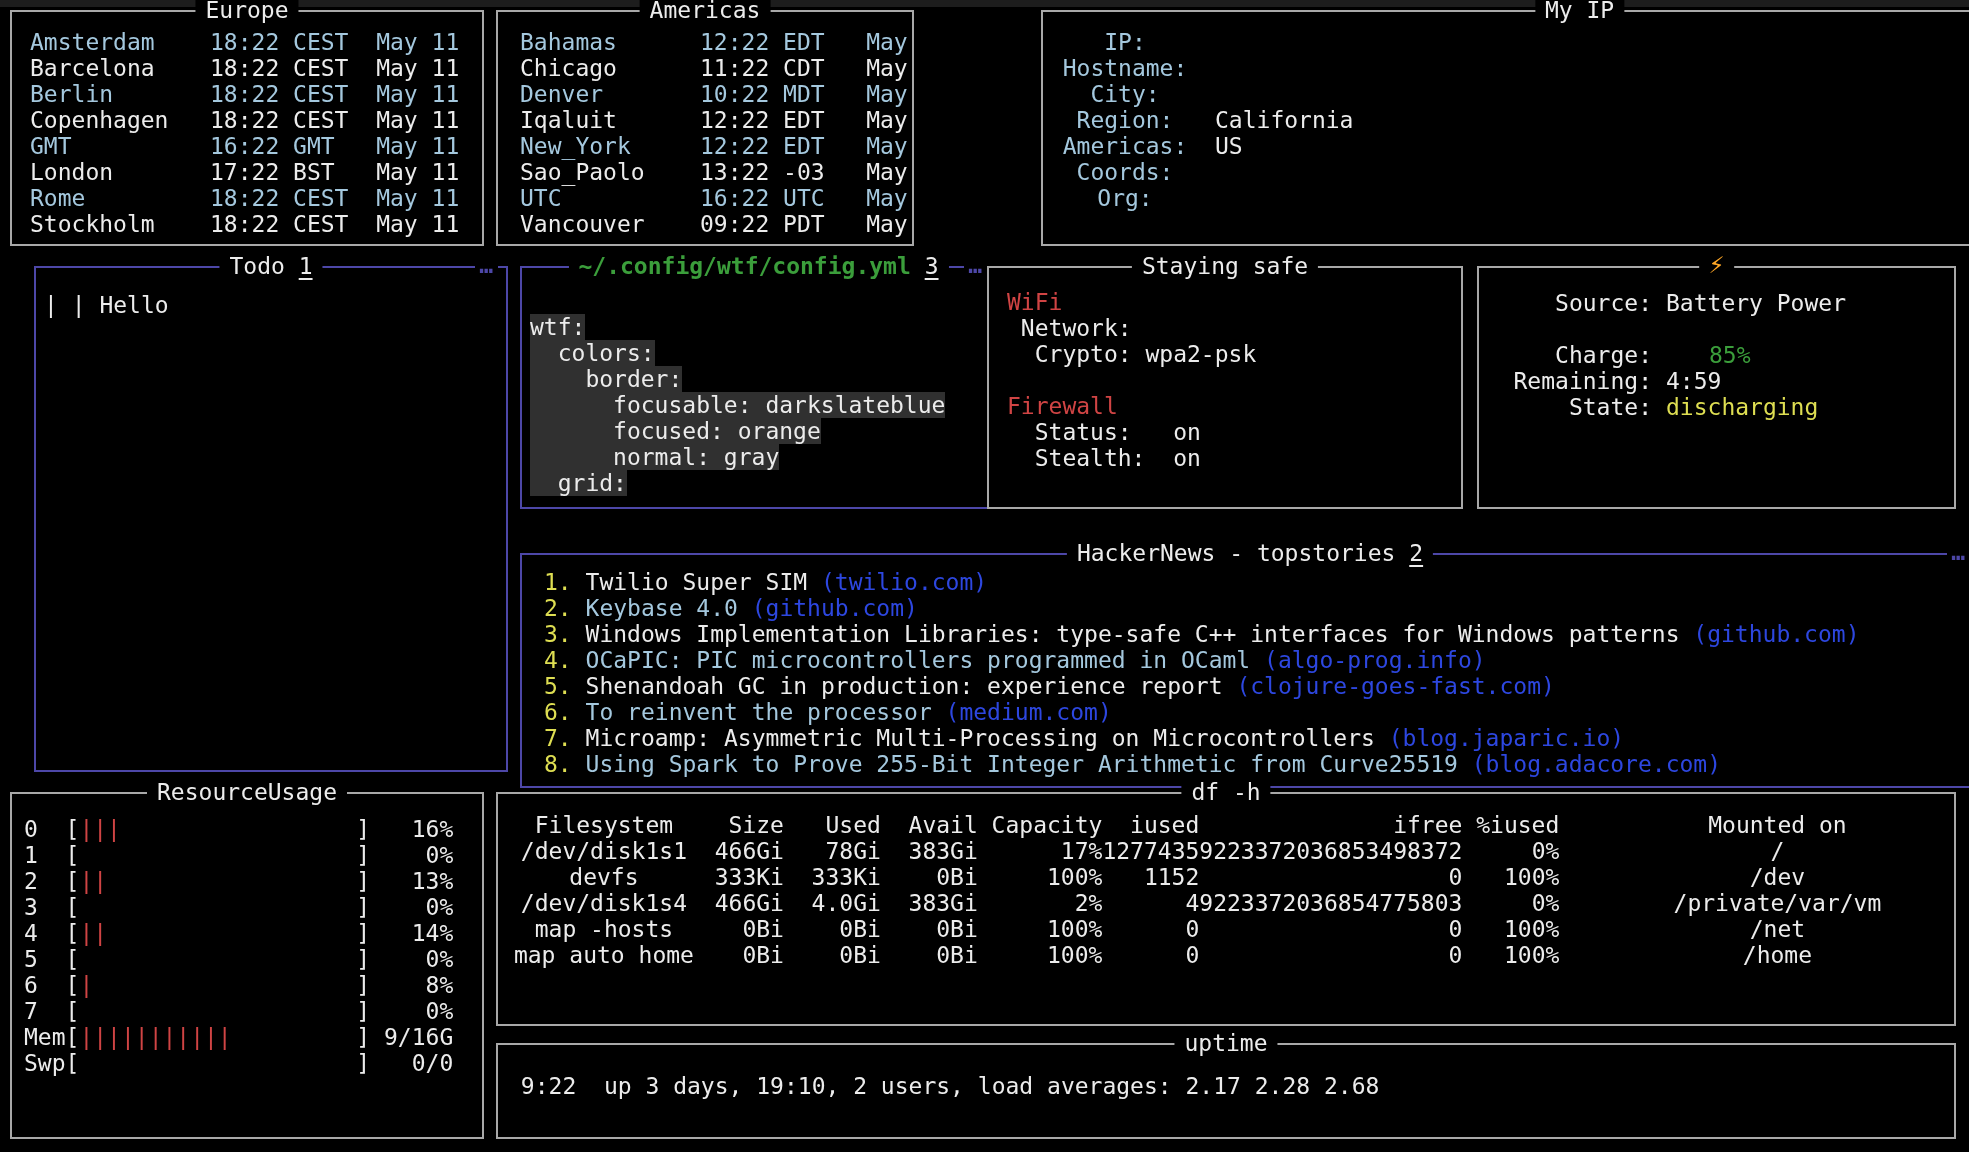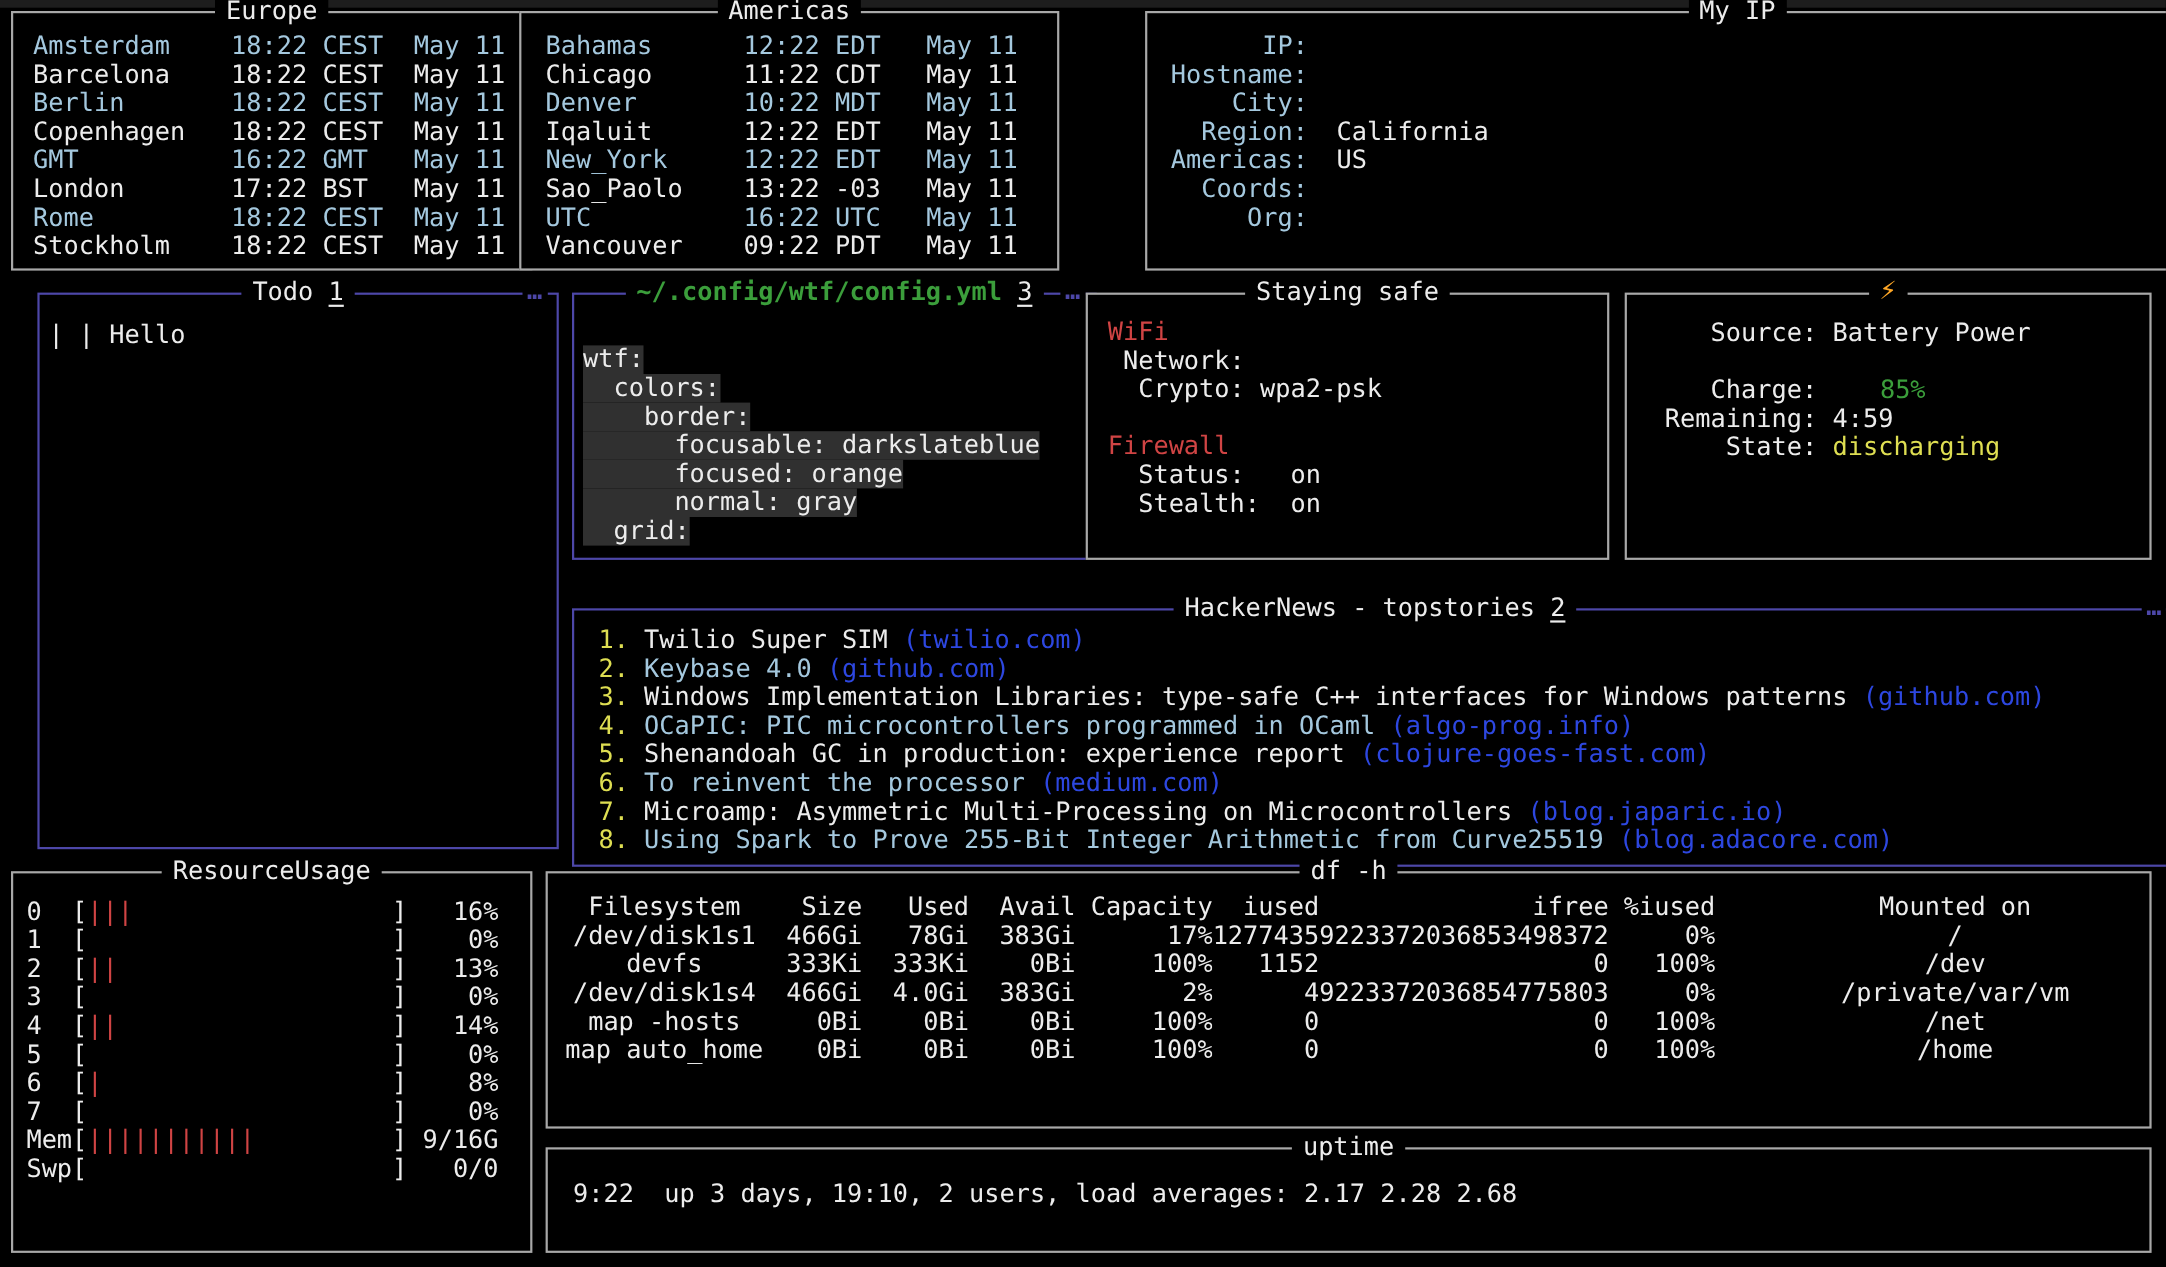--- a/index.html
+++ b/index.html
@@ -22,21 +22,21 @@
   .more{position:absolute;top:-16px;right:8px;background:#000;padding:0 4px;
         color:var(--c-focus);font-weight:bold;letter-spacing:1px;}
   .body{position:absolute;inset:0;overflow:hidden;}
   .row{height:26px;white-space:pre;}
   
   .clock-row{display:grid;grid-template-columns:13ch 6ch 6ch auto;}
   .clock-row:nth-child(odd){color:var(--c-lblue);}
   .clock-row:nth-child(even){color:var(--c-text);}
   
   .ip-row{display:grid;grid-template-columns:128px auto;column-gap:26px;height:26px;white-space:pre;}
-  .ip-row .lbl{text-align:right;color:var(--c-lblue);}
+  .ip-row .lbl{text-align:center;color:var(--c-lblue);}
   .ip-row .val{color:var(--c-text);}
   
   .todo-row span{white-space:pre;}
   .todo-check{margin-right:1ch;}
   
   .cfg-line .chip{background:var(--c-chip);}
   
   .safe-line{height:26px;white-space:pre;}
   
   .bat-row{display:grid;grid-template-columns:155px auto;column-gap:14px;height:26px;white-space:pre;}
@@ -70,21 +70,21 @@
       <div class="row clock-row"><span>Barcelona</span><span>18:22</span><span>CEST</span><span>May 11</span></div>
       <div class="row clock-row"><span>Berlin</span><span>18:22</span><span>CEST</span><span>May 11</span></div>
       <div class="row clock-row"><span>Copenhagen</span><span>18:22</span><span>CEST</span><span>May 11</span></div>
       <div class="row clock-row"><span>GMT</span><span>16:22</span><span>GMT</span><span>May 11</span></div>
       <div class="row clock-row"><span>London</span><span>17:22</span><span>BST</span><span>May 11</span></div>
       <div class="row clock-row"><span>Rome</span><span>18:22</span><span>CEST</span><span>May 11</span></div>
       <div class="row clock-row"><span>Stockholm</span><span>18:22</span><span>CEST</span><span>May 11</span></div>
     </div>
 </section>
 
-<section class="panel" style="left:472px;top:10px;width:491px;height:236px">
+<section class="panel" style="left:496px;top:10px;width:418px;height:236px">
   <span class="panel-title">Americas</span>
   <div class="body" id="americas-rows" style="padding:17px 0 0 22px">
       <div class="row clock-row"><span>Bahamas</span><span>12:22</span><span>EDT</span><span>May 11</span></div>
       <div class="row clock-row"><span>Chicago</span><span>11:22</span><span>CDT</span><span>May 11</span></div>
       <div class="row clock-row"><span>Denver</span><span>10:22</span><span>MDT</span><span>May 11</span></div>
       <div class="row clock-row"><span>Iqaluit</span><span>12:22</span><span>EDT</span><span>May 11</span></div>
       <div class="row clock-row"><span>New_York</span><span>12:22</span><span>EDT</span><span>May 11</span></div>
       <div class="row clock-row"><span>Sao_Paolo</span><span>13:22</span><span>-03</span><span>May 11</span></div>
       <div class="row clock-row"><span>UTC</span><span>16:22</span><span>UTC</span><span>May 11</span></div>
       <div class="row clock-row"><span>Vancouver</span><span>09:22</span><span>PDT</span><span>May 11</span></div>

